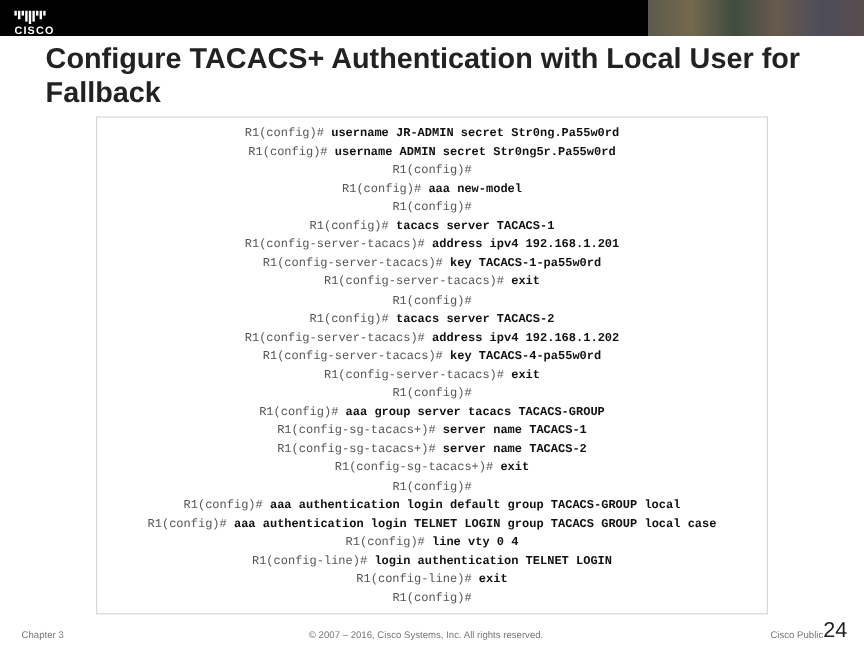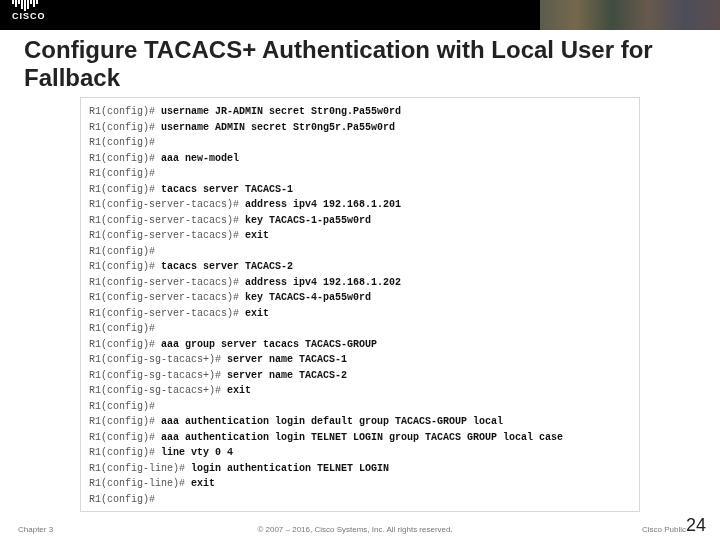--- a/index.html
+++ b/index.html
@@ -9,21 +9,21 @@
     font-family: Arial, Helvetica, sans-serif;
     background: #fff;
     position: relative;
     overflow: hidden;
   }
   .header-strip {
     width: 100%;
     height: 30px;
     background: #000;
     display: flex;
-    align-items: flex-start;
+    align-items: flex-end;
     justify-content: space-between;
   }
   .logo {
     color: #fff;
     font-size: 9px;
     font-weight: bold;
     letter-spacing: 1px;
     padding-left: 12px;
     display: flex;
     flex-direction: column;
@@ -42,35 +42,36 @@
   .people-strip {
     width: 180px;
     height: 30px;
     background: linear-gradient(90deg,#6b6b5a 0%,#8a7a5a 20%,#4a5a4a 40%,#7a6a5a 60%,#5a5a6a 80%,#6a5a5a 100%);
     opacity: 0.85;
   }
   .title {
     font-size: 24px;
     font-weight: bold;
     color: #222;
-    padding: 6px 24px 4px 24px;
+    padding: 6px 24px 4px 38px;
     line-height: 1.15;
   }
   .terminal {
     margin: 2px auto 0 auto;
     width: 560px;
     border: 1px solid #d8d8d8;
     padding: 6px 8px 4px 8px;
     font-family: "Courier New", monospace;
     font-size: 10px;
     line-height: 1.55;
     color: #555;
   }
   .terminal .line {
     white-space: nowrap;
+    text-align: center;
   }
   .terminal .cmd { font-weight: bold; color: #111; }
   .footer {
     position: absolute;
     bottom: 6px;
     left: 0;
     width: 100%;
     display: flex;
     align-items: flex-start;
     font-size: 8px;

